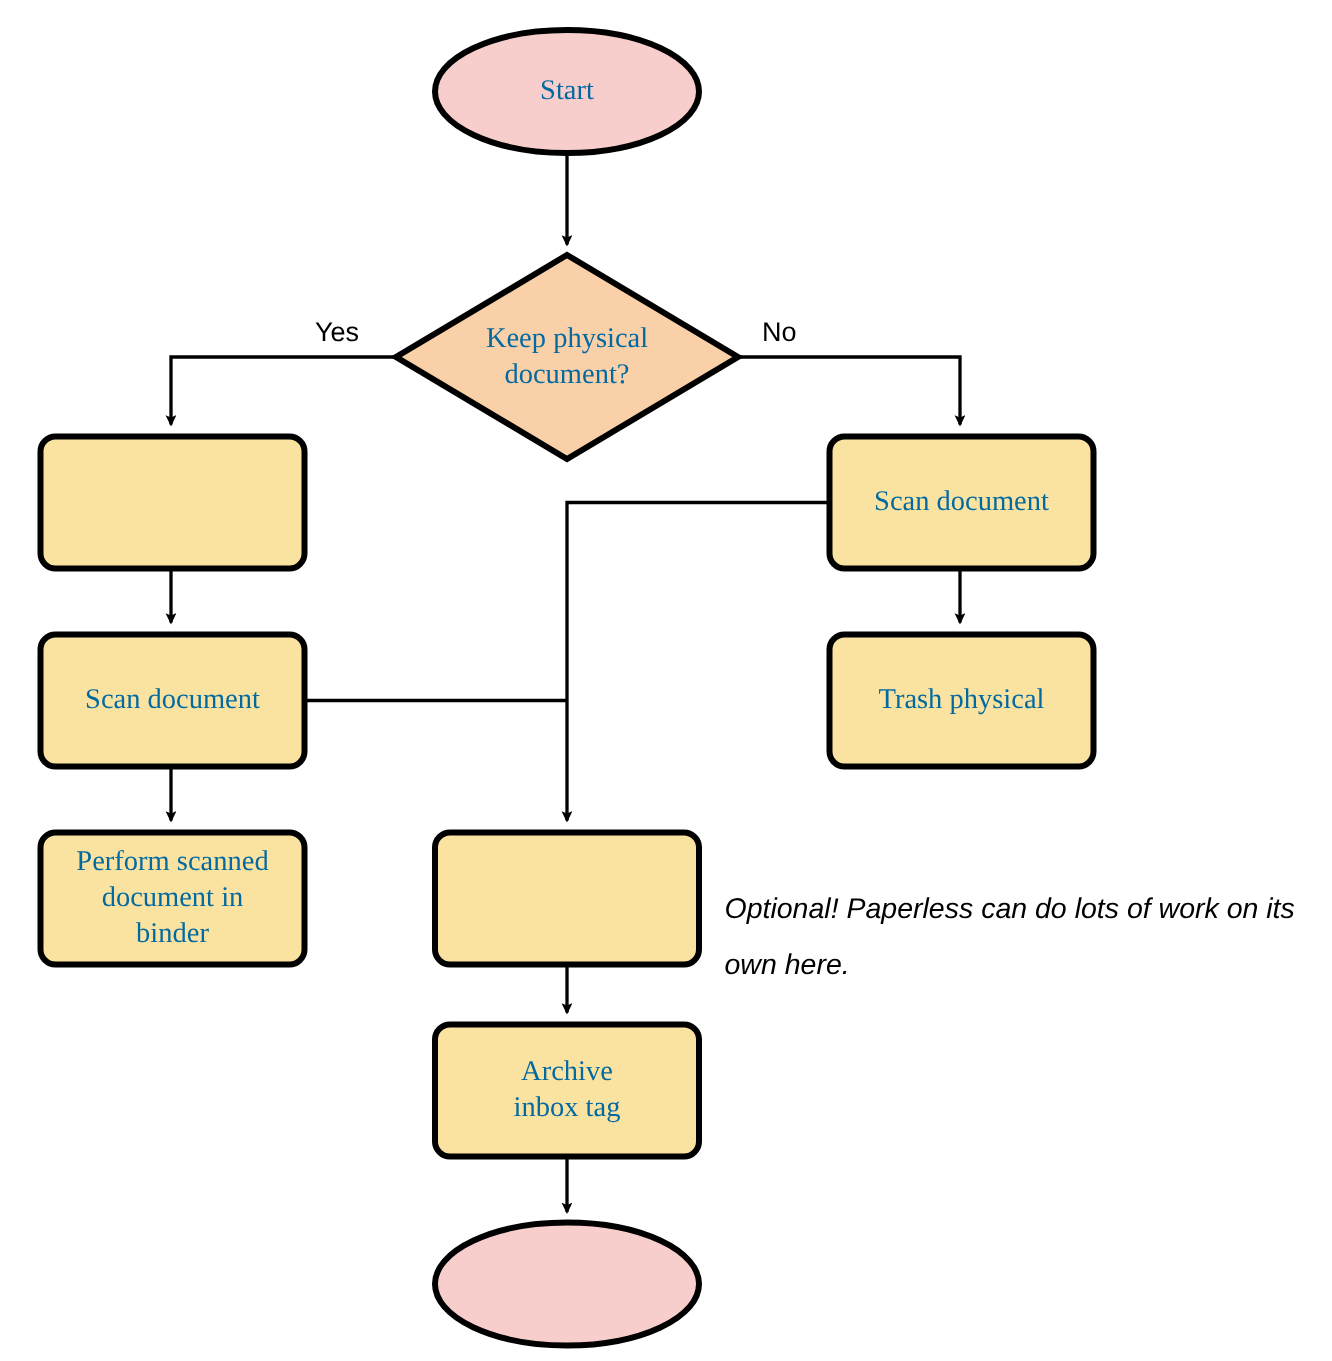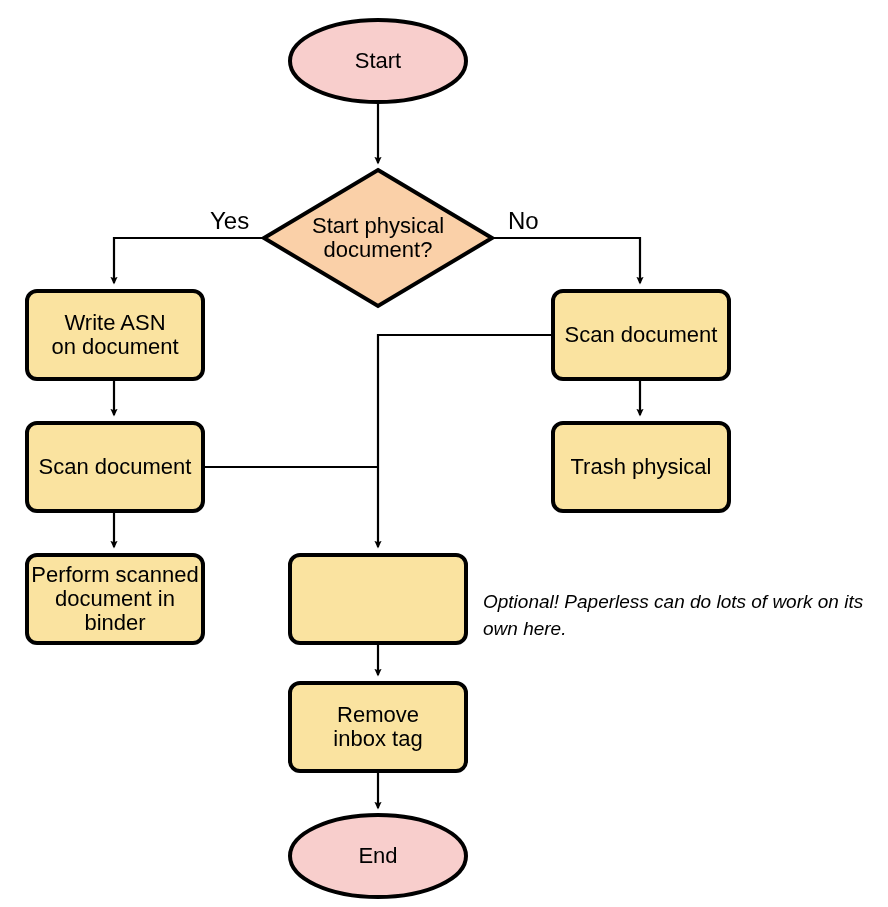--- a/index.html
+++ b/index.html
@@ -23,42 +23,42 @@
     left: 0;
     width: 888px;
     height: 907px;
   }
   .node-label {
     position: absolute;
     display: flex;
     align-items: center;
     justify-content: center;
     text-align: center;
-    color: #000000;
-    font-family: Liberation Sans, sans-serif;
-    font-size: 22px;
+    color: #0369a1;
+    font-family: Liberation Serif, serif;
+    font-size: 19px;
     line-height: 24px;
     pointer-events: none;
     white-space: pre-line;
   }
   .edge-label {
     position: absolute;
     color: #000000;
     font-family: "Liberation Sans", sans-serif;
-    font-size: 24px;
+    font-size: 18px;
     line-height: 20px;
     white-space: nowrap;
   }
   .note-text {
     position: absolute;
     color: #000000;
     font-family: "Liberation Sans", sans-serif;
     font-style: italic;
     font-size: 19px;
-    line-height: 27px;
+    line-height: 37px;
     width: 400px;
     white-space: pre-line;
   }
 </style>
 </head>
 <body>
 
 <div id="flow-root">
 
   <svg id="flow-svg" viewBox="0 0 888 907" xmlns="http://www.w3.org/2000/svg">
@@ -103,41 +103,38 @@
     <rect x="553" y="423" width="176" height="88" rx="10" ry="10" fill="#fae3a0" stroke="#000000" stroke-width="4"></rect>
 
     <rect x="290" y="555" width="176" height="88" rx="10" ry="10" fill="#fae3a0" stroke="#000000" stroke-width="4"></rect>
     <rect x="290" y="683" width="176" height="88" rx="10" ry="10" fill="#fae3a0" stroke="#000000" stroke-width="4"></rect>
 
     <ellipse cx="378" cy="856" rx="88" ry="41" fill="#f8cecc" stroke="#000000" stroke-width="4"></ellipse>
   </svg>
 
   <div class="node-label" style="left:290px; top:20px; width:176px; height:82px;">Start</div>
 
-  <div class="node-label" style="left:264px; top:170px; width:228px; height:136px;">Start physical
+  <div class="node-label" style="left:264px; top:170px; width:228px; height:136px;">Keep physical
 document?</div>
 
-  <div class="node-label" style="left:27px; top:291px; width:176px; height:88px;">Write ASN
-on document</div>
 
   <div class="node-label" style="left:27px; top:423px; width:176px; height:88px;">Scan document</div>
 
   <div class="node-label" style="left:27px; top:555px; width:176px; height:88px;">Perform scanned
 document in
 binder</div>
 
   <div class="node-label" style="left:553px; top:291px; width:176px; height:88px;">Scan document</div>
 
   <div class="node-label" style="left:553px; top:423px; width:176px; height:88px;">Trash physical</div>
 
 
-  <div class="node-label" style="left:290px; top:683px; width:176px; height:88px;">Remove
+  <div class="node-label" style="left:290px; top:683px; width:176px; height:88px;">Archive
 inbox tag</div>
 
-  <div class="node-label" style="left:290px; top:815px; width:176px; height:82px;">End</div>
 
   <div class="edge-label" style="left:210px; top:211px;">Yes</div>
 
   <div class="edge-label" style="left:508px; top:211px;text-align:right;">No</div>
 
   <div class="note-text" style="left:483px; top:588px;">Optional! Paperless can do lots of work on its own here.</div>
 
 </div>
 
 </body></html>

